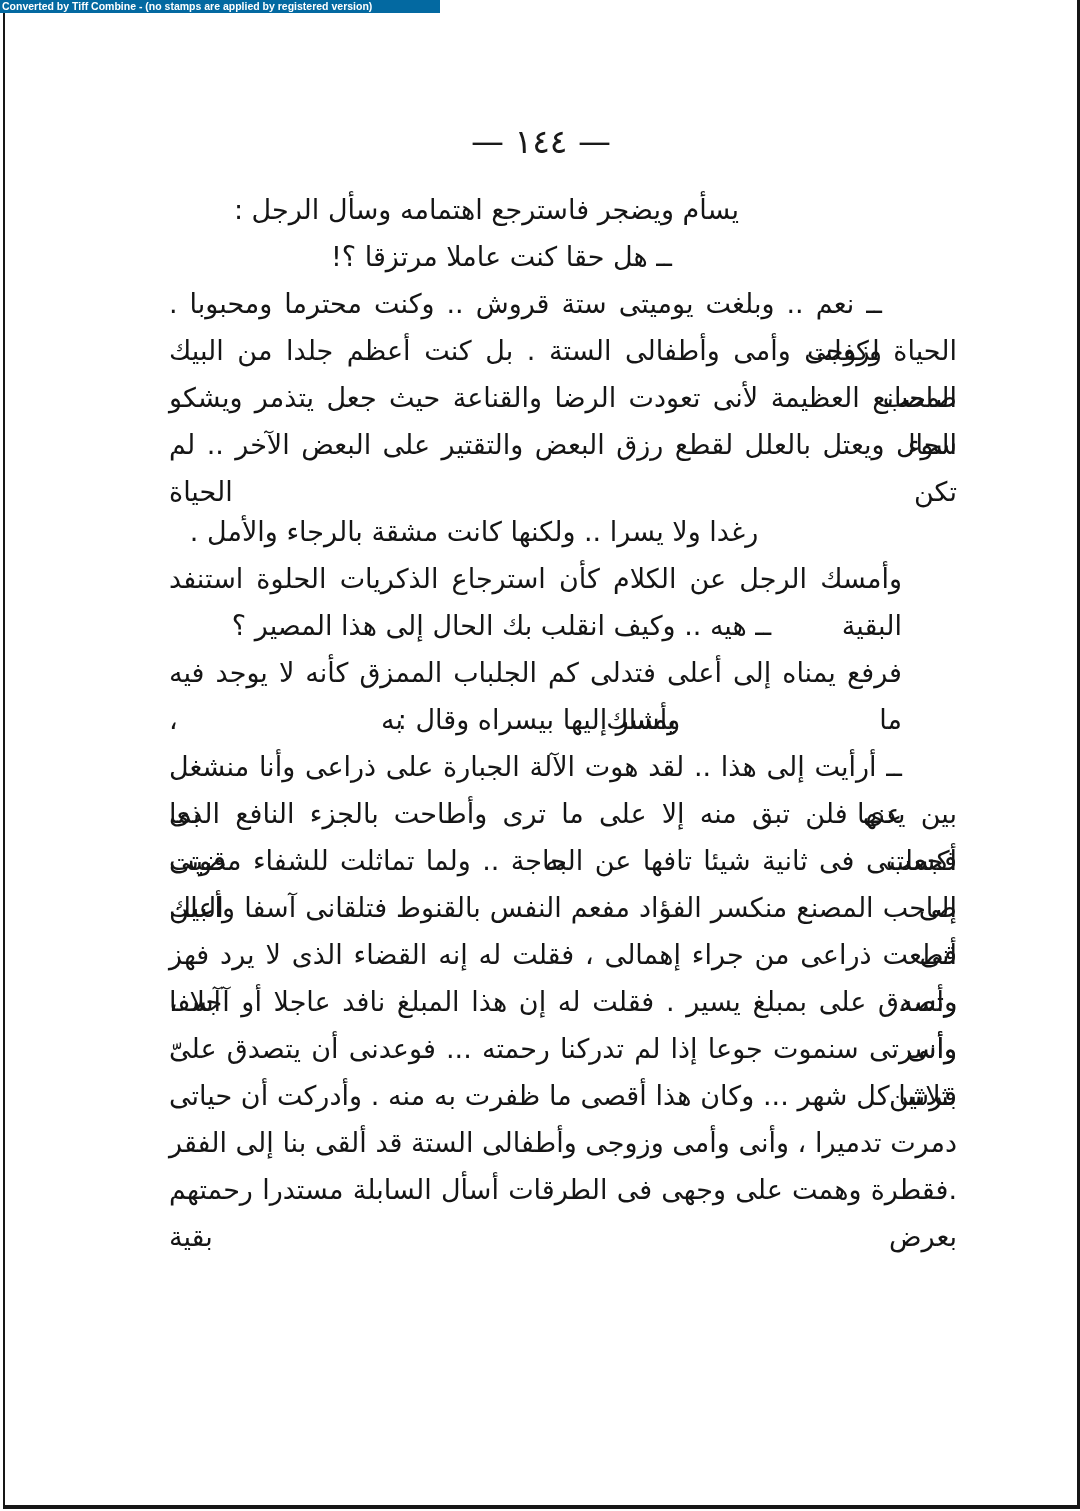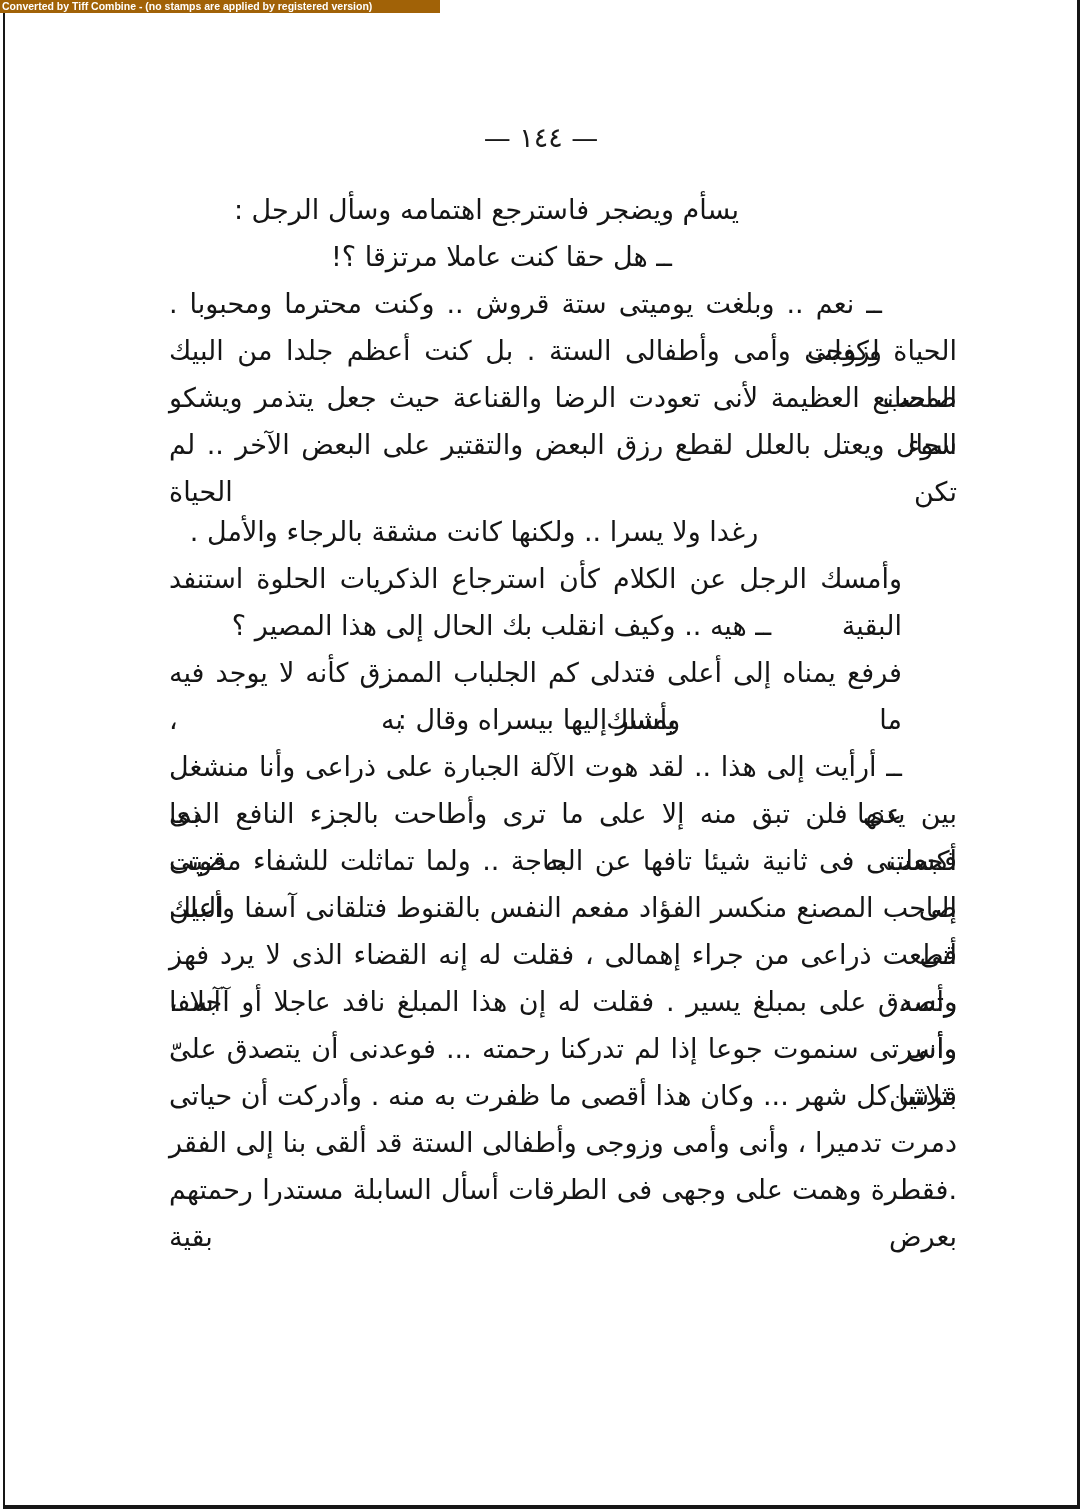--- a/index.html
+++ b/index.html
@@ -21,38 +21,38 @@
     border-right: 3px solid #161616;
     border-bottom: 4px solid #161616;
     background: #ffffff;
   }
   .banner {
     position: absolute;
     left: 0;
     top: 0;
     width: 438px;
     height: 13px;
-    background: #a16207;
+    background: #0369a1;
     color: #ffffff;
     font-family: "Liberation Sans", sans-serif;
     font-weight: bold;
     font-size: 10.5px;
     line-height: 12px;
     white-space: nowrap;
     overflow: hidden;
     padding-left: 2px;
     z-index: 5;
   }
   .page-number {
     position: absolute;
     top: 122px;
     left: 0;
     width: 1072px;
     text-align: center;
-    font-size: 27px;
+    font-size: 33px;
     color: #1a1a1a;
     direction: rtl;
     letter-spacing: 2px;
   }
   .text-block {
     position: absolute;
     top: 186px;
     right: 120px;
     width: 836px;
     direction: rtl;

